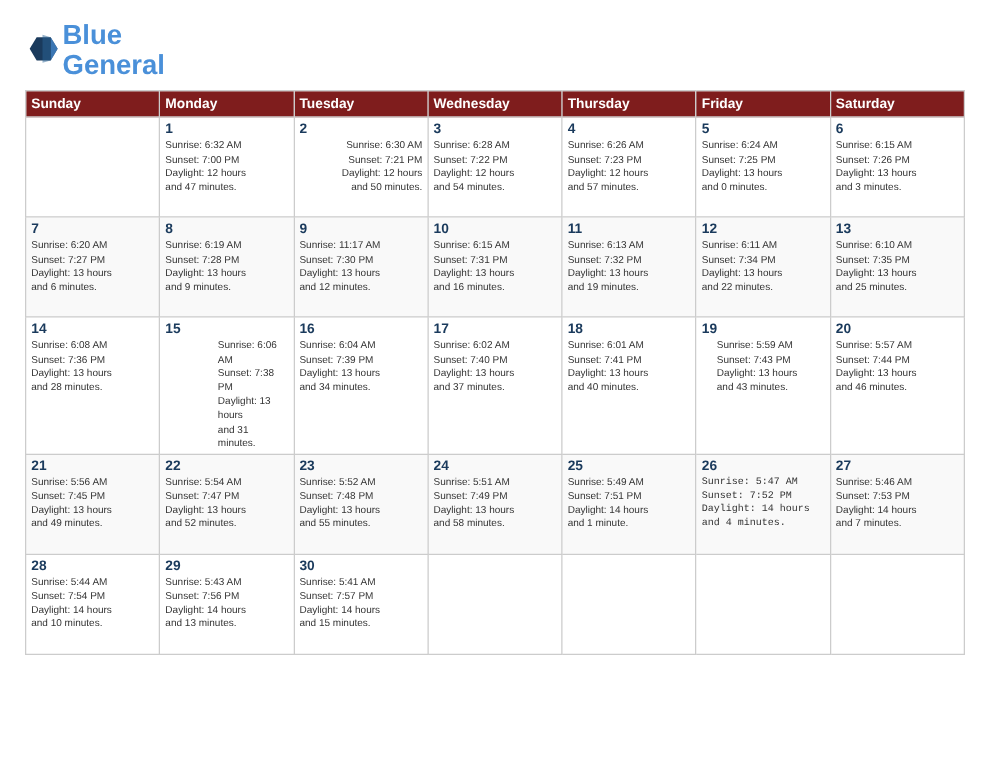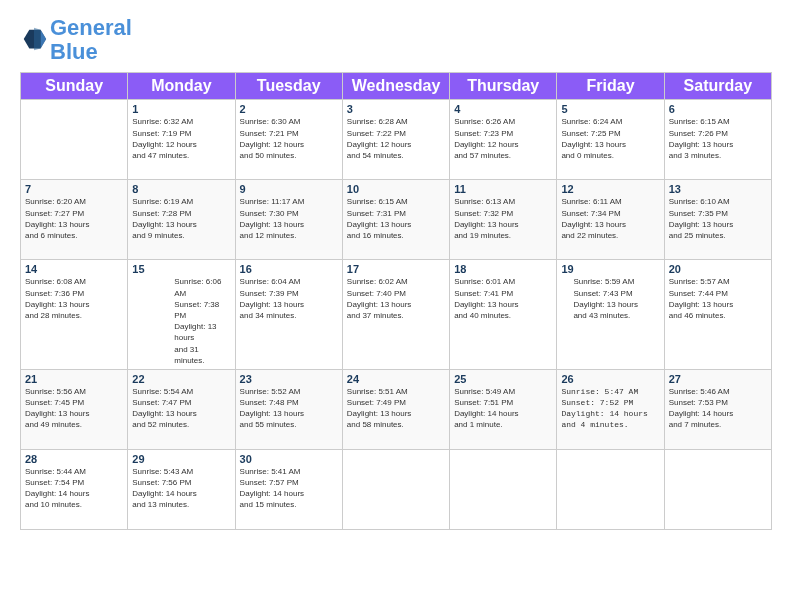--- a/index.html
+++ b/index.html
@@ -52,26 +52,26 @@
       font-size: 14px;
       color: #333;
       font-style: italic;
     }
     table {
       width: 100%;
       border-collapse: collapse;
       table-layout: fixed;
     }
     thead tr th {
-      background-color: #8b5cf6;
+      background-color: #7f1d1d;
       color: #fff;
-      font-size: 16px;
+      font-size: 11px;
       font-weight: bold;
       padding: 4px 4px;
-      text-align: center;
+      text-align: left;
       border: 1px solid #ccc;
     }
     tbody tr td {
       border: 1px solid #ccc;
       vertical-align: top;
       padding: 3px 4px;
       font-size: 8.5px;
       color: #333;
       height: 80px;
     }
@@ -102,24 +102,24 @@
 
 <div class="page">
   <div class="header">
     <div class="logo">
       <svg class="logo-icon" viewBox="0 0 30 30">
         <polygon points="22,4 28,14 22,24 10,24 4,14 10,4" fill="#1a3a5c"></polygon>
         <polygon points="22,4 28,14 22,24" fill="#4a90d9" opacity="0.7"></polygon>
         <polygon points="15,2 22,4 22,24 15,26" fill="#2a6496" opacity="0.5"></polygon>
       </svg>
       <div>
+        <div class="logo-text" style="color:#4a90d9;">Blue</div>
         <div class="logo-text">
           <span>General</span>
         </div>
-        <div class="logo-text" style="color:#4a90d9;">Blue</div>
       </div>
     </div>
     <div class="title-block">
       <div class="month-title"></div>
       <div class="subtitle"></div>
     </div>
   </div>
 
   <table>
     <thead>
@@ -132,27 +132,27 @@
           <th>Friday</th>
           <th>Saturday</th>
         </tr>
     </thead>
     <tbody id="calendar-body">
     <tr>
           <td class="empty"></td>
           <td>
             <span class="day-num">1</span>
             <div class="day-info" style="white-space: pre-line;">Sunrise: 6:32 AM
-Sunset: 7:19 PM
+Sunset: 7:00 PM
 Daylight: 12 hours
 and 47 minutes.</div>
           </td>
           <td>
             <span class="day-num">2</span>
-            <div class="day-info" style="white-space: pre-line;">Sunrise: 6:30 AM
+            <div class="day-info" style="white-space: pre-line; text-align: right;">Sunrise: 6:30 AM
 Sunset: 7:21 PM
 Daylight: 12 hours
 and 50 minutes.</div>
           </td>
           <td>
             <span class="day-num">3</span>
             <div class="day-info" style="white-space: pre-line;">Sunrise: 6:28 AM
 Sunset: 7:22 PM
 Daylight: 12 hours
 and 54 minutes.</div>

